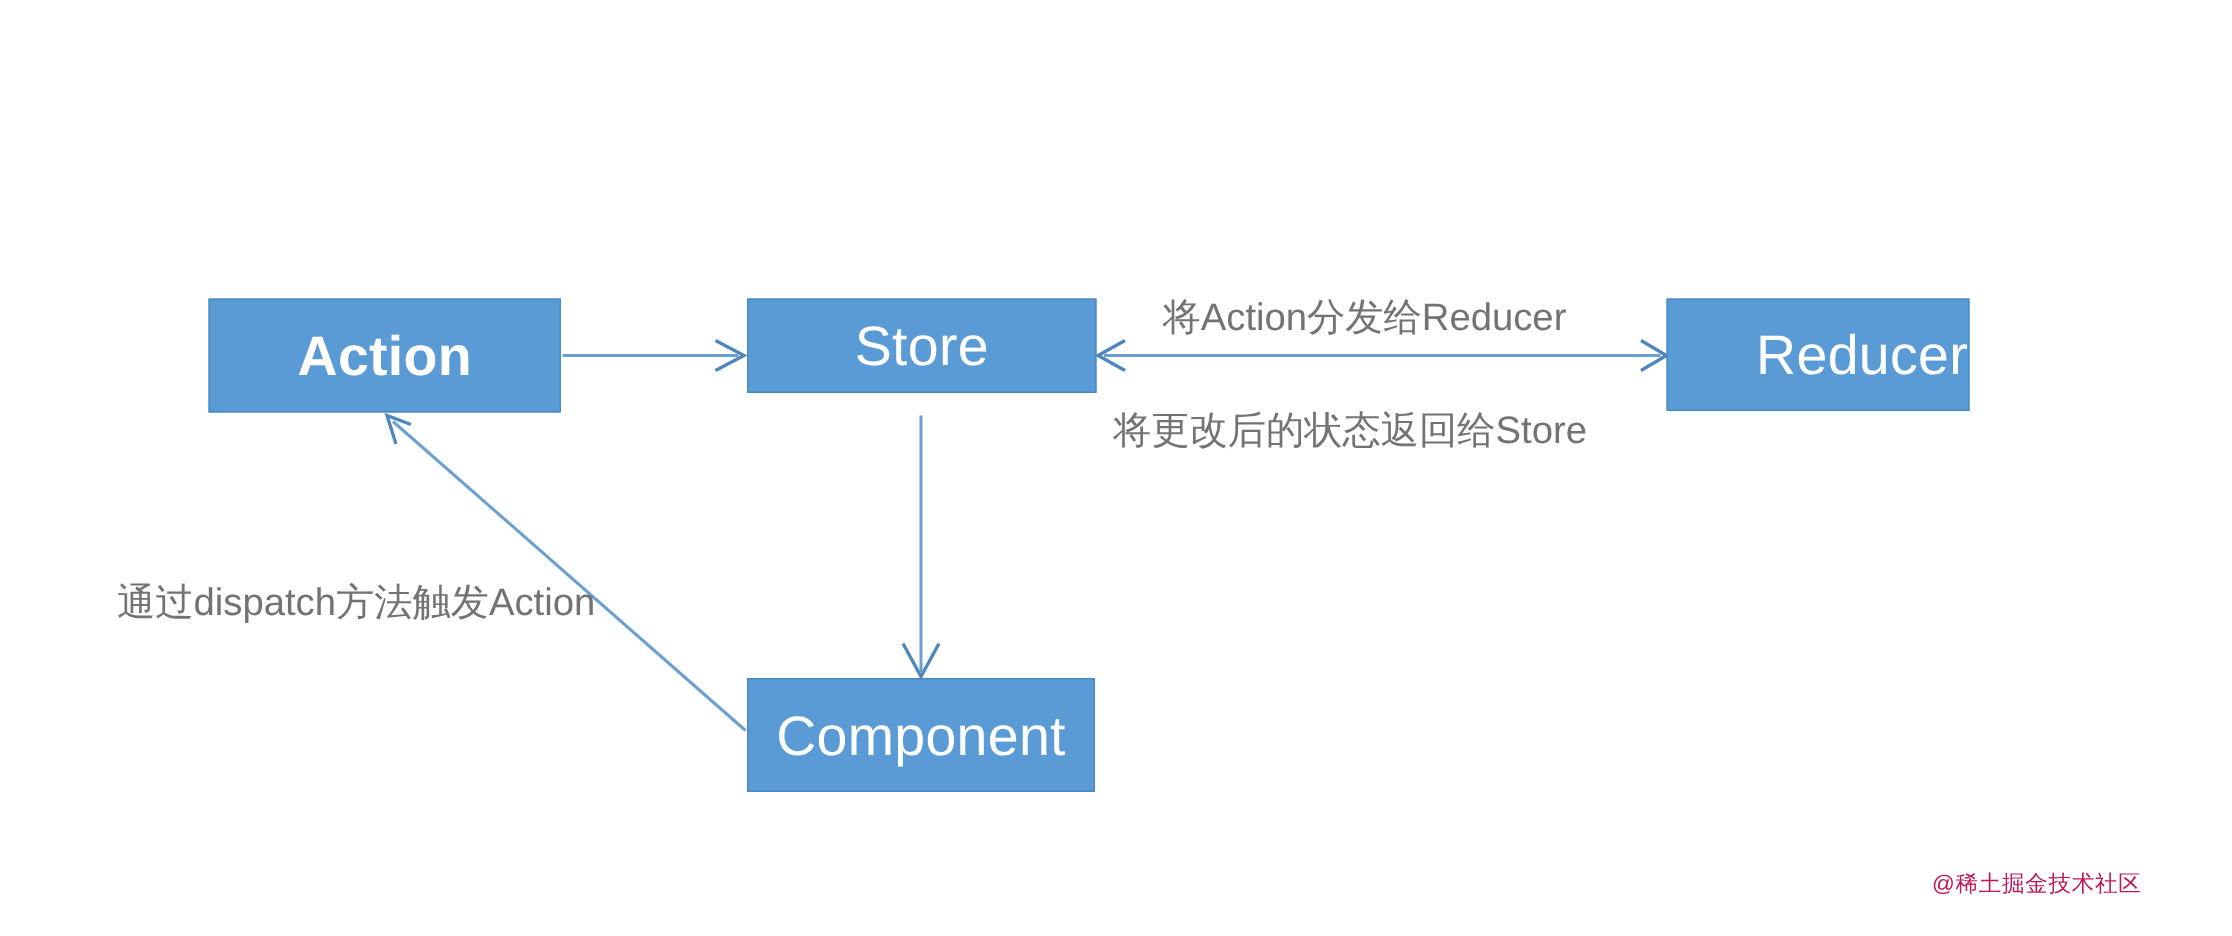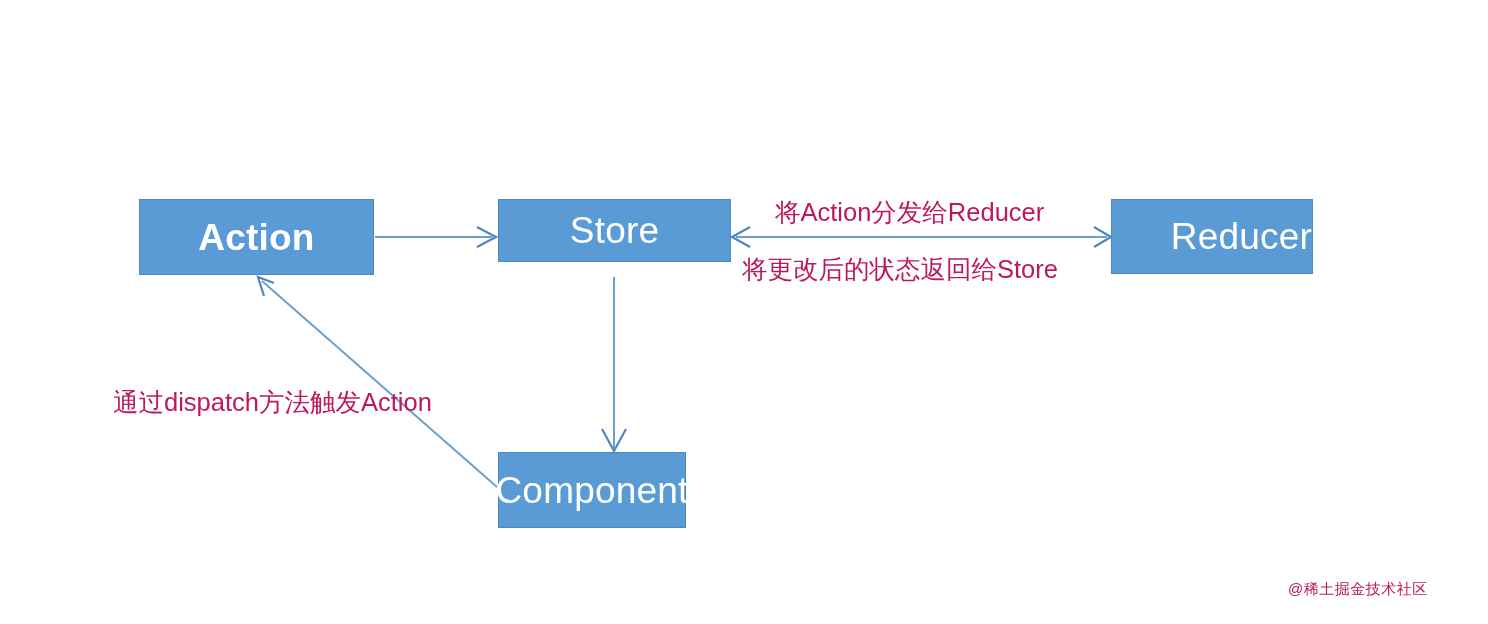--- a/index.html
+++ b/index.html
@@ -25,21 +25,21 @@
     justify-content: center;
     color: #ffffff;
     font-size: 37px;
     font-weight: 400;
     letter-spacing: 0.2px;
     line-height: 1;
   }
   #node-action    { left: 139px; top: 199px; width: 235px; height: 76px; font-weight: bold; }
   #node-store     { left: 498px; top: 199px; width: 233px; height: 63px; }
   #node-reducer   { left: 1111px; top: 199px; width: 202px; height: 75px; justify-content: flex-end; }
-  #node-component { left: 498px; top: 452px; width: 188px; height: 76px; text-align: center; }
+  #node-component { left: 498px; top: 452px; width: 232px; height: 76px; text-align: center; }
 
   .edge-svg {
     position: absolute;
     left: 0;
     top: 0;
     width: 1488px;
     height: 624px;
     pointer-events: none;
   }
   .edge-line {
@@ -49,29 +49,29 @@
   }
   .edge-head {
     stroke: #4E86BE;
     stroke-width: 2.2;
     fill: none;
     stroke-linecap: butt;
     stroke-linejoin: miter;
   }
   .anno {
     position: absolute;
-    color: #be185d;
+    color: #737373;
     font-size: 25.5px;
     line-height: 1.15;
     white-space: nowrap;
     font-family: "Liberation Sans", "DejaVu Sans", sans-serif;
   }
-  #anno-dispatch     { left: 78px;  top: 388px; margin-left: 35px; }
+  #anno-dispatch     { left: 78px;  top: 388px; }
   #anno-dispatch-reducer { left: 775px; top: 198px; }
-  #anno-return-store { left: 742px; top: 255px; }
+  #anno-return-store { left: 742px; top: 273px; }
   #anno-subscribe    { left: 648px; top: 388px; }
 
   #watermark {
     position: absolute;
     left: 1288px;
     top: 580px;
     color: #be185d;
     font-size: 15px;
     letter-spacing: 0.5px;
     white-space: nowrap;

